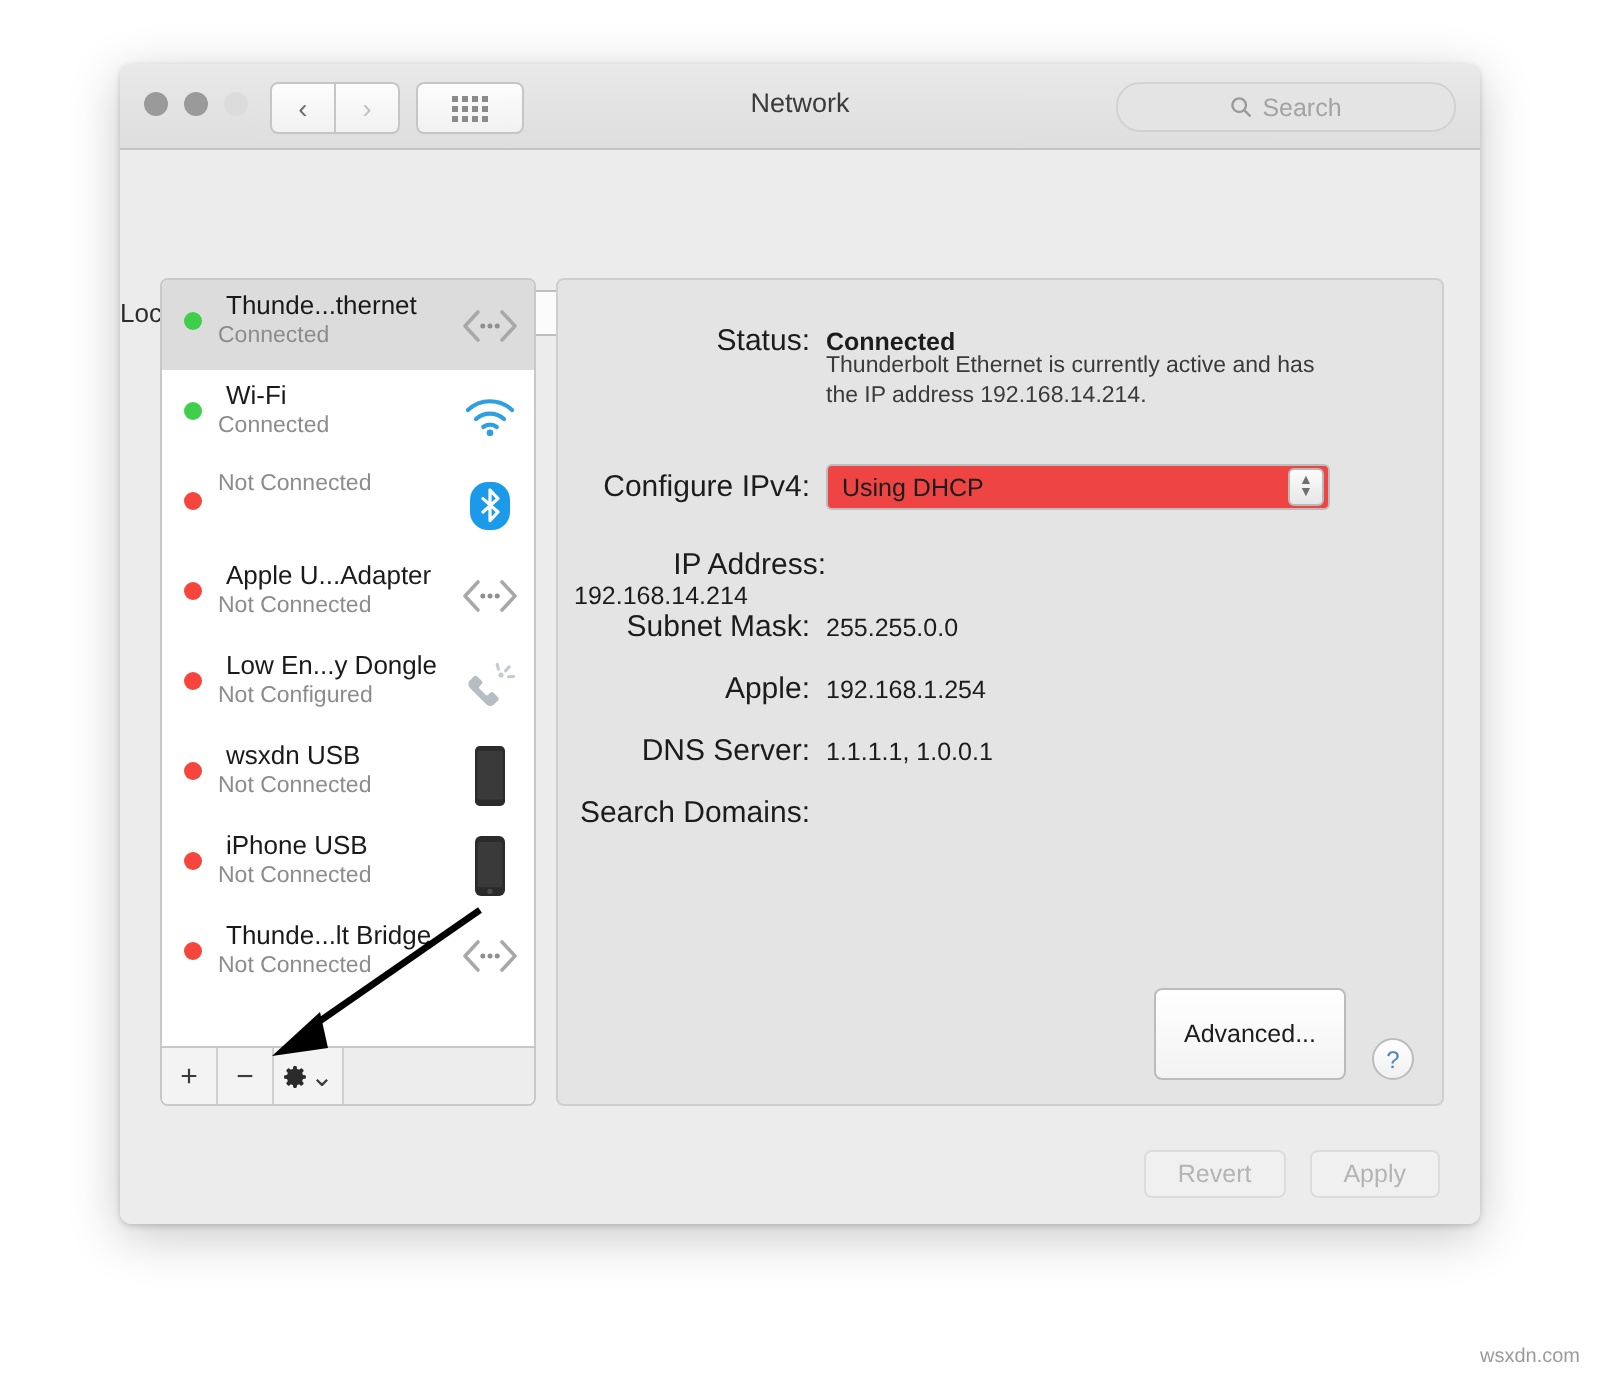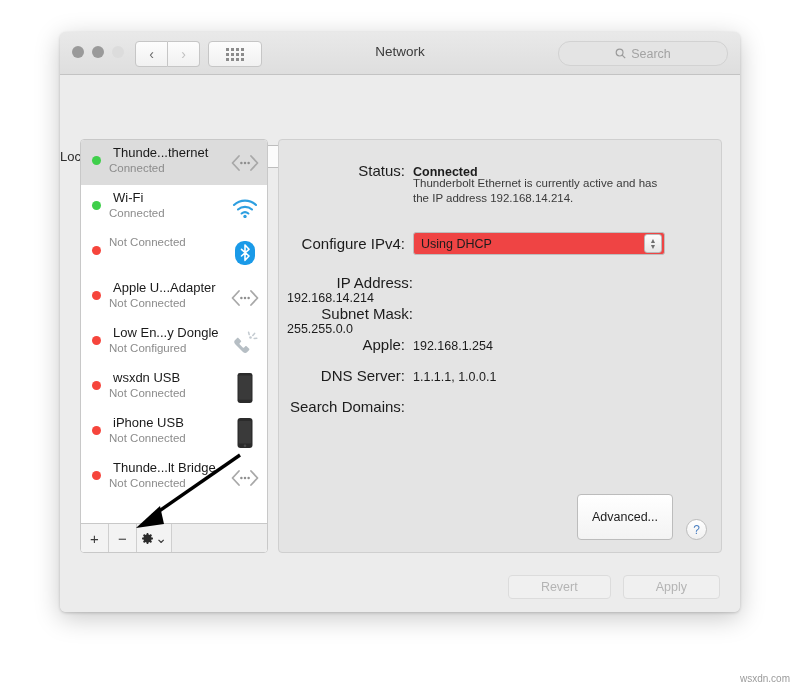--- a/index.html
+++ b/index.html
@@ -192,21 +192,21 @@
     position: absolute; right: 14px; bottom: 12px;
     width: 19px; height: 19px; border-radius: 50%;
     background: linear-gradient(to bottom,#ffffff,#f0f0f0);
     border: 1px solid #bcbcbc;
     display: flex; align-items: center; justify-content: center;
     font-size: 12px; color: #4a7fc1;
   }
 
   .footer { position: absolute; right: 20px; bottom: 14px; display: flex; gap: 12px; }
   .fbtn {
-    padding: 4px 32px; border-radius: 4px;
+    padding: 4px 16px; border-radius: 4px;
     background: #f0f0f0; border: 1px solid #dcdcdc;
     font-size: 12.5px; color: #b4b4b4;
   }
 
   
   .arrow { position: absolute; left: 120px; top: 450px; pointer-events: none; }
 
   .watermark {
     position: absolute; right: 10px; bottom: 8px;
     font-size: 10px; color: #9b9b9b;
@@ -414,21 +414,21 @@
               <span>▼</span>
             </span>
           </div>
         </div>
 
         <div id="detailrows">
             <div class="drow" style="left: 0px; top: 134px; flex-direction: column;">
               <span class="dlabel">IP Address:</span>
               <span class="dval">192.168.14.214</span>
             </div>
-            <div class="drow" style="left: 0px; top: 165px; flex-direction: column;">
+            <div class="drow" style="left: 0px; top: 165px;">
               <span class="dlabel">Subnet Mask:</span>
               <span class="dval">255.255.0.0</span>
             </div>
             <div class="drow" style="left: 0px; top: 196px;">
               <span class="dlabel">Apple:</span>
               <span class="dval">192.168.1.254</span>
             </div>
             <div class="drow" style="left: 0px; top: 227px;">
               <span class="dlabel">DNS Server:</span>
               <span class="dval">1.1.1.1, 1.0.0.1</span>

